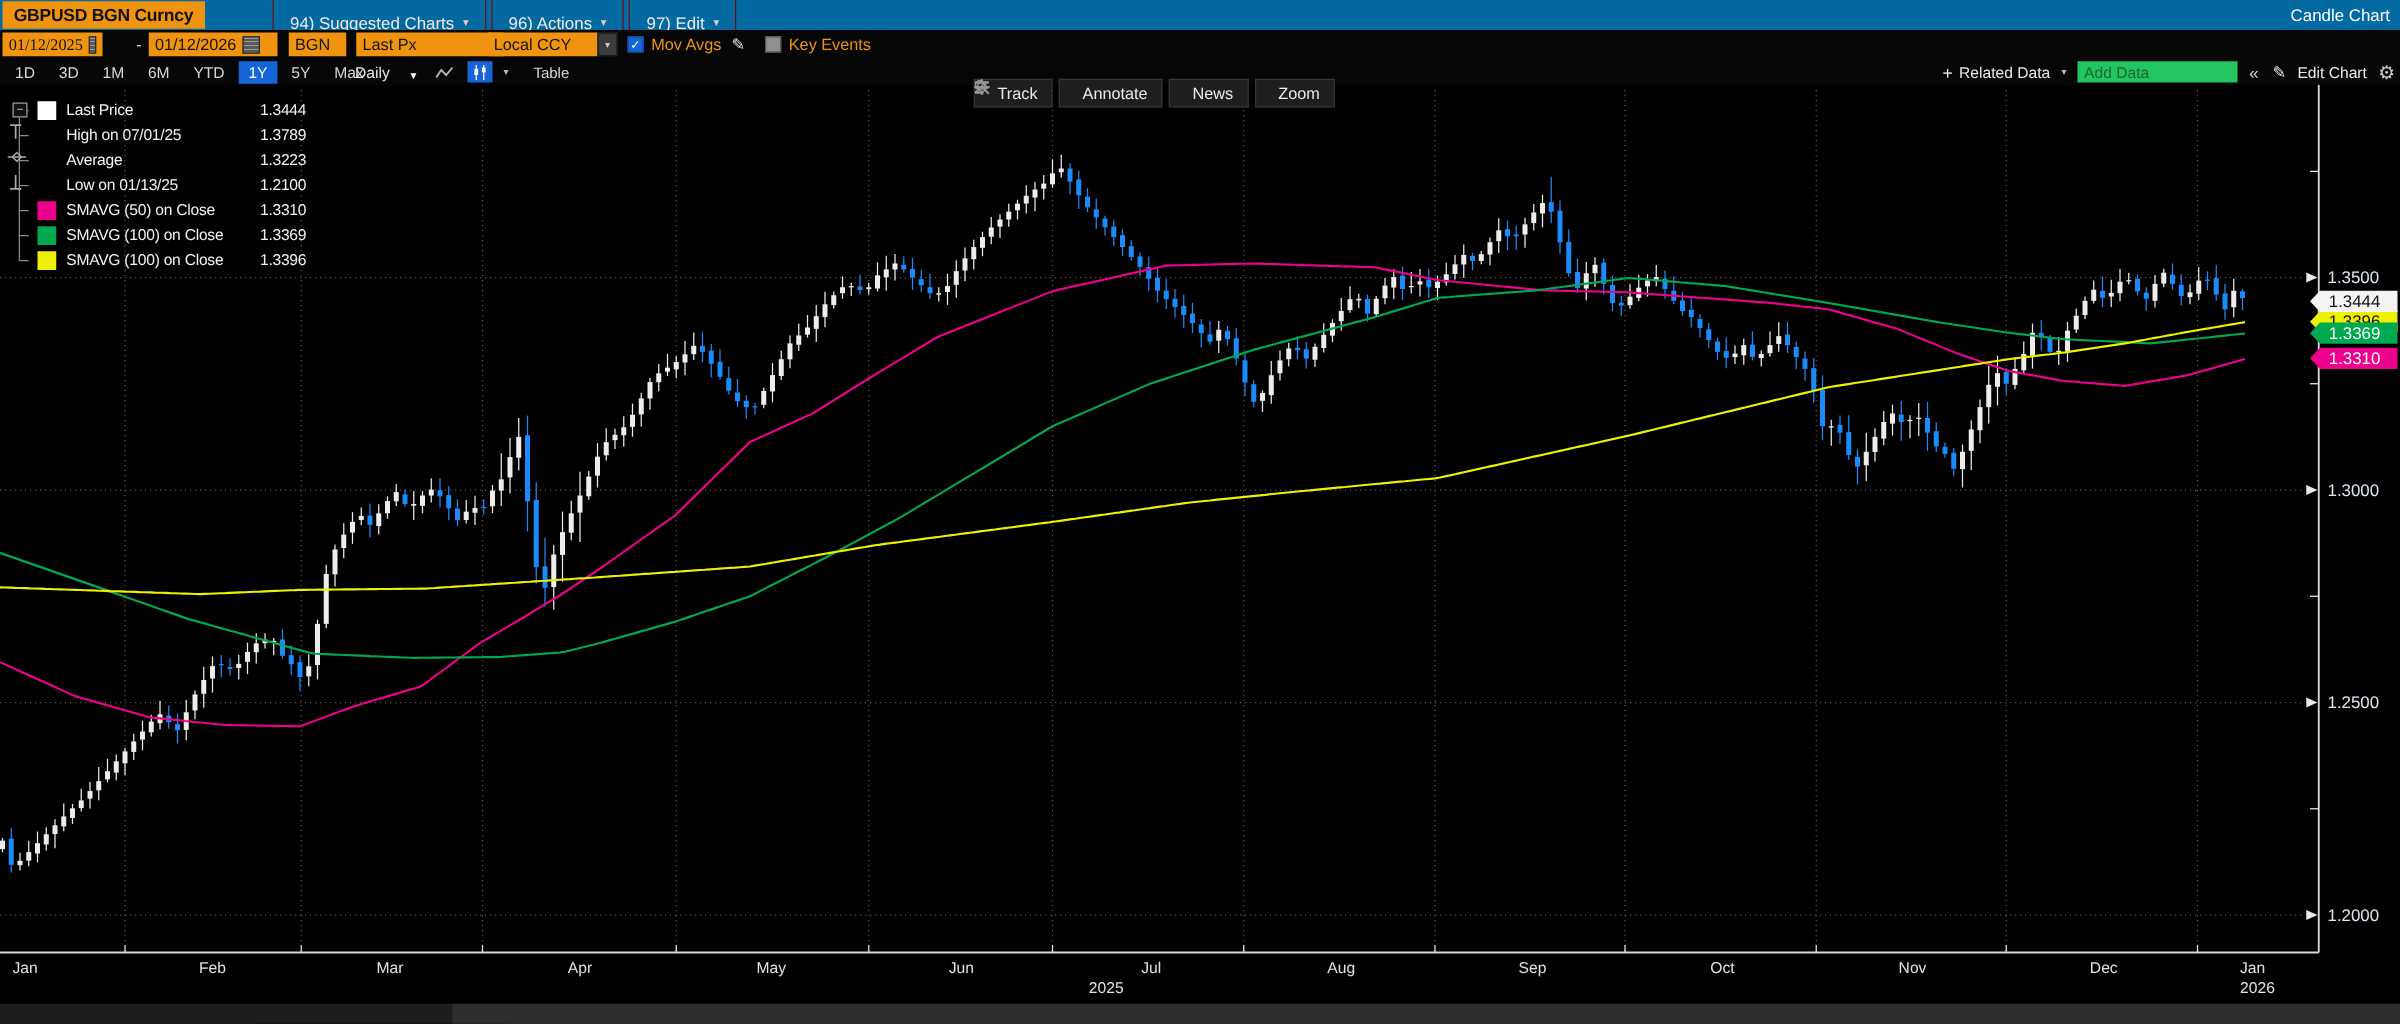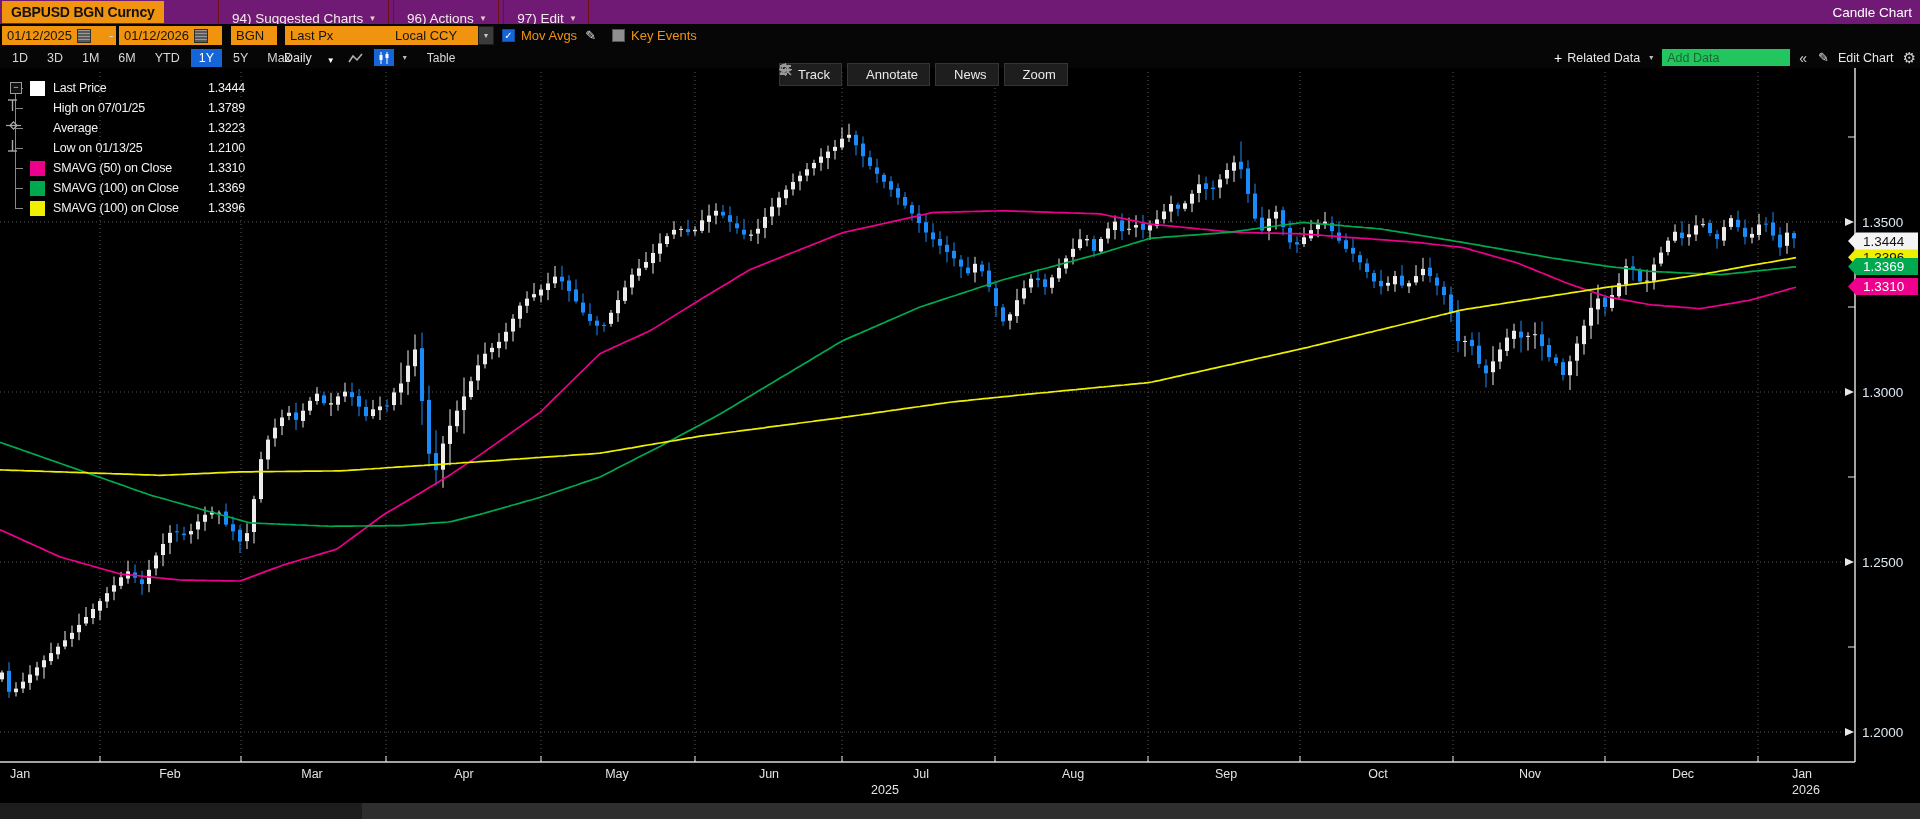--- a/index.html
+++ b/index.html
@@ -1,20 +1,20 @@
 <!DOCTYPE html>
 <html><head>
 <meta charset="utf-8">
 <style>
   html,body{margin:0;padding:0;background:#000;}
   body{width:1920px;height:819px;position:relative;overflow:hidden;
        font-family:"Liberation Sans",sans-serif;-webkit-font-smoothing:antialiased;}
 
   
-  .titlebar{position:absolute;top:0;left:0;width:1920px;height:24px;background:#701a75;}
+  .titlebar{position:absolute;top:0;left:0;width:1920px;height:24px;background:#0369a1;}
   .sec-box{position:absolute;left:2px;top:1px;height:22px;background:#F0940F;color:#111;
            font-size:14px;font-weight:700;display:flex;align-items:center;padding:0 9px;letter-spacing:-0.2px;}
   .tmenus{position:absolute;left:218px;top:0;height:36px;display:flex;align-items:stretch;}
   .tmenu{display:flex;align-items:center;color:#f4eaea;font-size:13.5px;padding:0 13px;
          border-left:1px solid #6e1014;border-right:1px solid #6e1014;margin-right:4px;cursor:default;}
   .tmenu .chev{font-size:9px;margin-left:7px;color:#e8c9c9;}
   .chart-type{position:absolute;right:8px;top:0;height:24px;display:flex;align-items:center;
               color:#fff;font-size:13.5px;}
 
   
@@ -93,21 +93,21 @@
     </div>
     <div class="tmenu">
       <span>97) Edit</span>
       <span class="chev">▾</span>
     </div>
   </div>
   <div class="chart-type">Candle Chart</div>
 </div>
 
 <div class="bar2">
-  <div class="afield" style="left:2px;width:114px;">
+  <div class="afield" style="left:2px;width:80px;font-family:Liberation Serif, serif;">
     <span>01/12/2025</span>
     <span class="cal"></span>
   </div>
   <div class="dash2">-</div>
   <div class="afield" style="left:119px;width:103px;">
     <span>01/12/2026</span>
     <span class="cal"></span>
   </div>
   <div class="afield" style="left:231px;width:46px;">
     <span>BGN</span>

